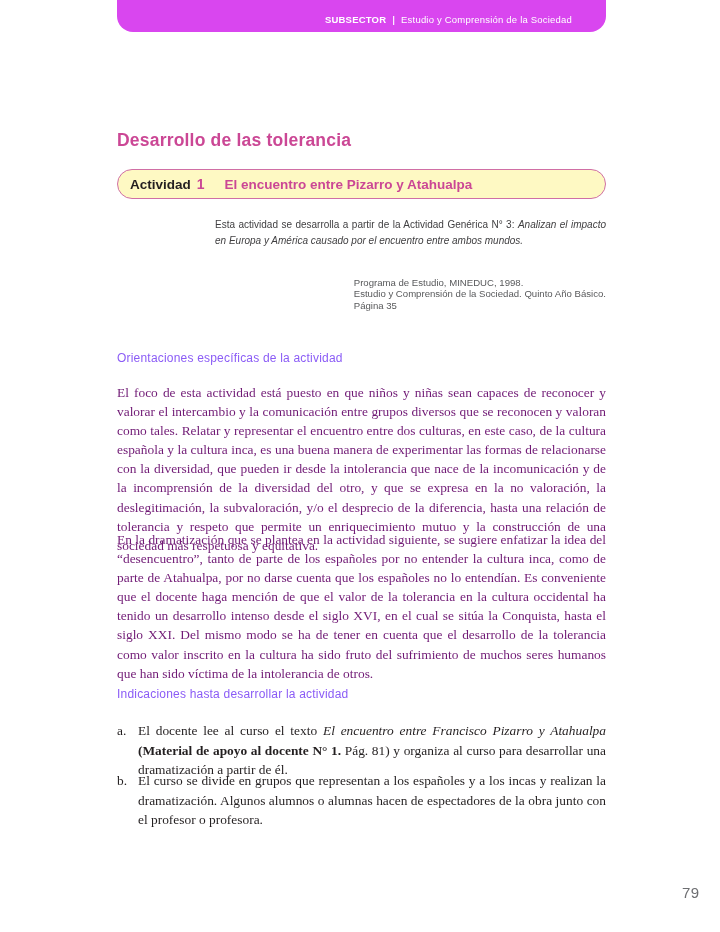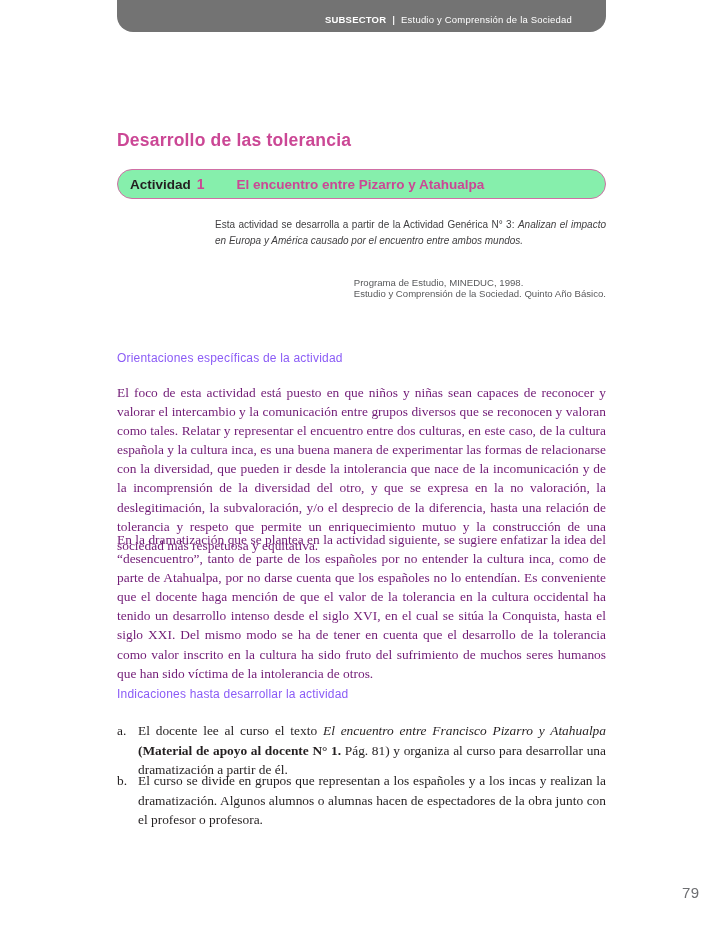--- a/index.html
+++ b/index.html
@@ -9,21 +9,21 @@
     background: #ffffff;
     font-family: "Liberation Sans", sans-serif;
     overflow: hidden;
   }
 
   
   .header-band {
     position: absolute;
     left: 117px; top: 0;
     width: 489px; height: 32px;
-    background: #737373;
+    background: #d946ef;
     border-radius: 0 0 16px 16px;
     display: flex;
     align-items: center;
     justify-content: flex-end;
     padding: 6px 34px 0 0;
     color: #ffffff;
     font-size: 9.5px;
     letter-spacing: 0.2px;
   }
   .header-band .hb-label { font-weight: bold; }
@@ -43,32 +43,32 @@
   
   .activity-box {
     position: absolute;
     left: 117px; top: 169px;
     width: 489px; height: 30px;
     border: 1.4px solid #d06fa5;
     border-radius: 15px;
     display: flex;
     align-items: center;
     padding-left: 12px;
-    background: #86efac;
+    background: #fef9c3;
   }
   .activity-box .act-label {
     color: #231f20; font-weight: bold; font-size: 13.5px;
   }
   .activity-box .act-number {
     color: #cb4795; font-weight: bold; font-size: 14px;
     margin-left: 6px;
   }
   .activity-box .act-title {
     color: #cb4795; font-weight: bold; font-size: 13.5px;
-    margin-left: 32px;
+    margin-left: 20px;
   }
 
   
   .intro-para {
     position: absolute;
     left: 215px; top: 217px;
     width: 391px;
     font-size: 10px;
     line-height: 16.4px;
     color: #414042;
@@ -160,20 +160,21 @@
   <span class="act-label">Actividad</span>
   <span class="act-number">1</span>
   <span class="act-title">El encuentro entre Pizarro y Atahualpa</span>
 </div>
 
 <p class="intro-para"><span class="seg-normal">Esta actividad se desarrolla a partir de la Actividad Genérica N° 3: </span><span class="seg-italic">Analizan el impacto en Europa y América causado por el encuentro entre ambos mundos.</span></p>
 
 <div class="citation">
   <div>Programa de Estudio, MINEDUC, 1998.</div>
   <div>Estudio y Comprensión de la Sociedad. Quinto Año Básico.</div>
+  <div>Página 35</div>
 </div>
 
 <h2 class="section-heading heading-1">Orientaciones específicas de la actividad</h2>
 <p class="body-para para-1">El foco de esta actividad está puesto en que niños y niñas sean capaces de reconocer y valorar el intercambio y la comunicación entre grupos diversos que se reconocen y valoran como tales. Relatar y representar el encuentro entre dos culturas, en este caso, de la cultura española y la cultura inca, es una buena manera de experimentar las formas de relacionarse con la diversidad, que pueden ir desde la intolerancia que nace de la incomunicación y de la incomprensión de la diversidad del otro, y que se expresa en la no valoración, la deslegitimación, la subvaloración, y/o el desprecio de la diferencia, hasta una relación de tolerancia y respeto que permite un enriquecimiento mutuo y la construcción de una sociedad más respetuosa y equitativa.</p>
 <p class="body-para para-2">En la dramatización que se plantea en la actividad siguiente, se sugiere enfatizar la idea del “desencuentro”, tanto de parte de los españoles por no entender la cultura inca, como de parte de Atahualpa, por no darse cuenta que los españoles no lo entendían. Es conveniente que el docente haga mención de que el valor de la tolerancia en la cultura occidental ha tenido un desarrollo intenso desde el siglo XVI, en el cual se sitúa la Conquista, hasta el siglo XXI. Del mismo modo se ha de tener en cuenta que el desarrollo de la tolerancia como valor inscrito en la cultura ha sido fruto del sufrimiento de muchos seres humanos que han sido víctima de la intolerancia de otros.</p>
 
 <h2 class="section-heading heading-2">Indicaciones hasta desarrollar la actividad</h2>
 
 <div class="list-item item-a">
   <span class="item-marker">a.</span>

